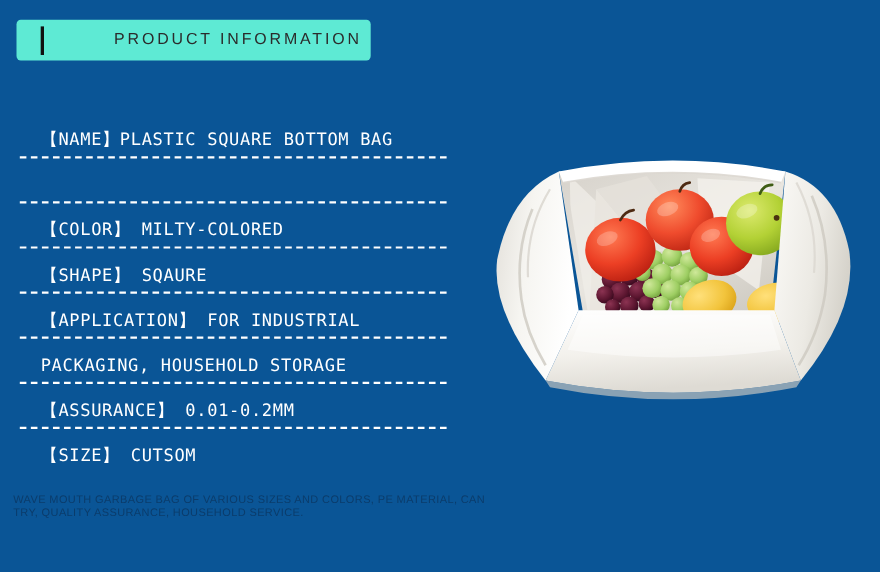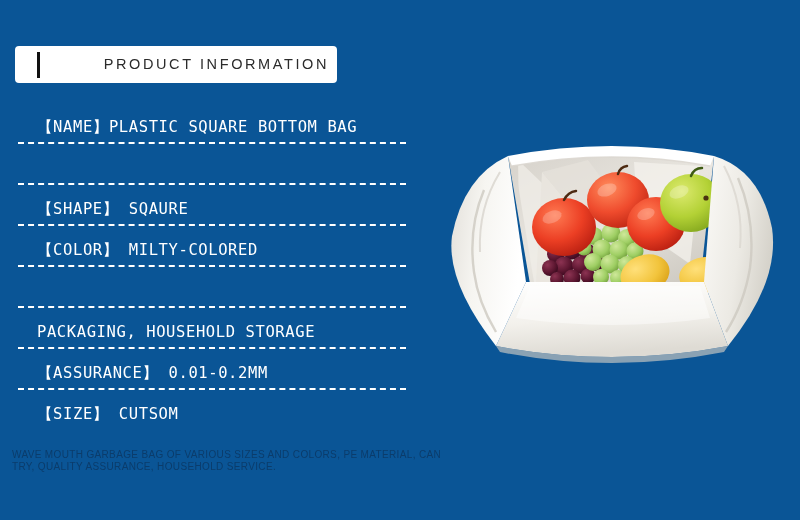--- a/index.html
+++ b/index.html
@@ -24,24 +24,23 @@
     overflow: hidden;
   }
 
   
   .header-bar {
     position: absolute;
     left: 15px;
     top: 18px;
     width: 322px;
     height: 37px;
-    background: #ffffff;
+    background: #5eead4;
     border-radius: 4px;
     box-sizing: border-box;
-    margin-top: 28px;
   }
   .header-accent {
     position: absolute;
     left: 22px;
     top: 6px;
     width: 3px;
     height: 26px;
     background: #111111;
   }
   .header-title {
@@ -128,30 +127,31 @@
     <div class="spec-row">
       <div class="spec-text">【NAME】PLASTIC SQUARE BOTTOM BAG</div>
       <div class="spec-divider"></div>
     </div>
 
     <div class="spec-row">
       <div class="spec-divider"></div>
     </div>
 
     <div class="spec-row">
+      <div class="spec-text">【COLOR】 MILTY-COLORED</div>
+      <div class="spec-divider"></div>
+    </div>
+
+    <div class="spec-row">
       <div class="spec-text">【SHAPE】 SQAURE</div>
       <div class="spec-divider"></div>
     </div>
 
     <div class="spec-row">
-      <div class="spec-text">【COLOR】 MILTY-COLORED</div>
-      <div class="spec-divider"></div>
-    </div>
-
-    <div class="spec-row">
+      <div class="spec-text">【APPLICATION】 FOR INDUSTRIAL</div>
       <div class="spec-divider"></div>
     </div>
 
     <div class="spec-row">
       <div class="spec-text">PACKAGING, HOUSEHOLD STORAGE</div>
       <div class="spec-divider"></div>
     </div>
 
     <div class="spec-row">
       <div class="spec-text">【ASSURANCE】 0.01-0.2MM</div>

